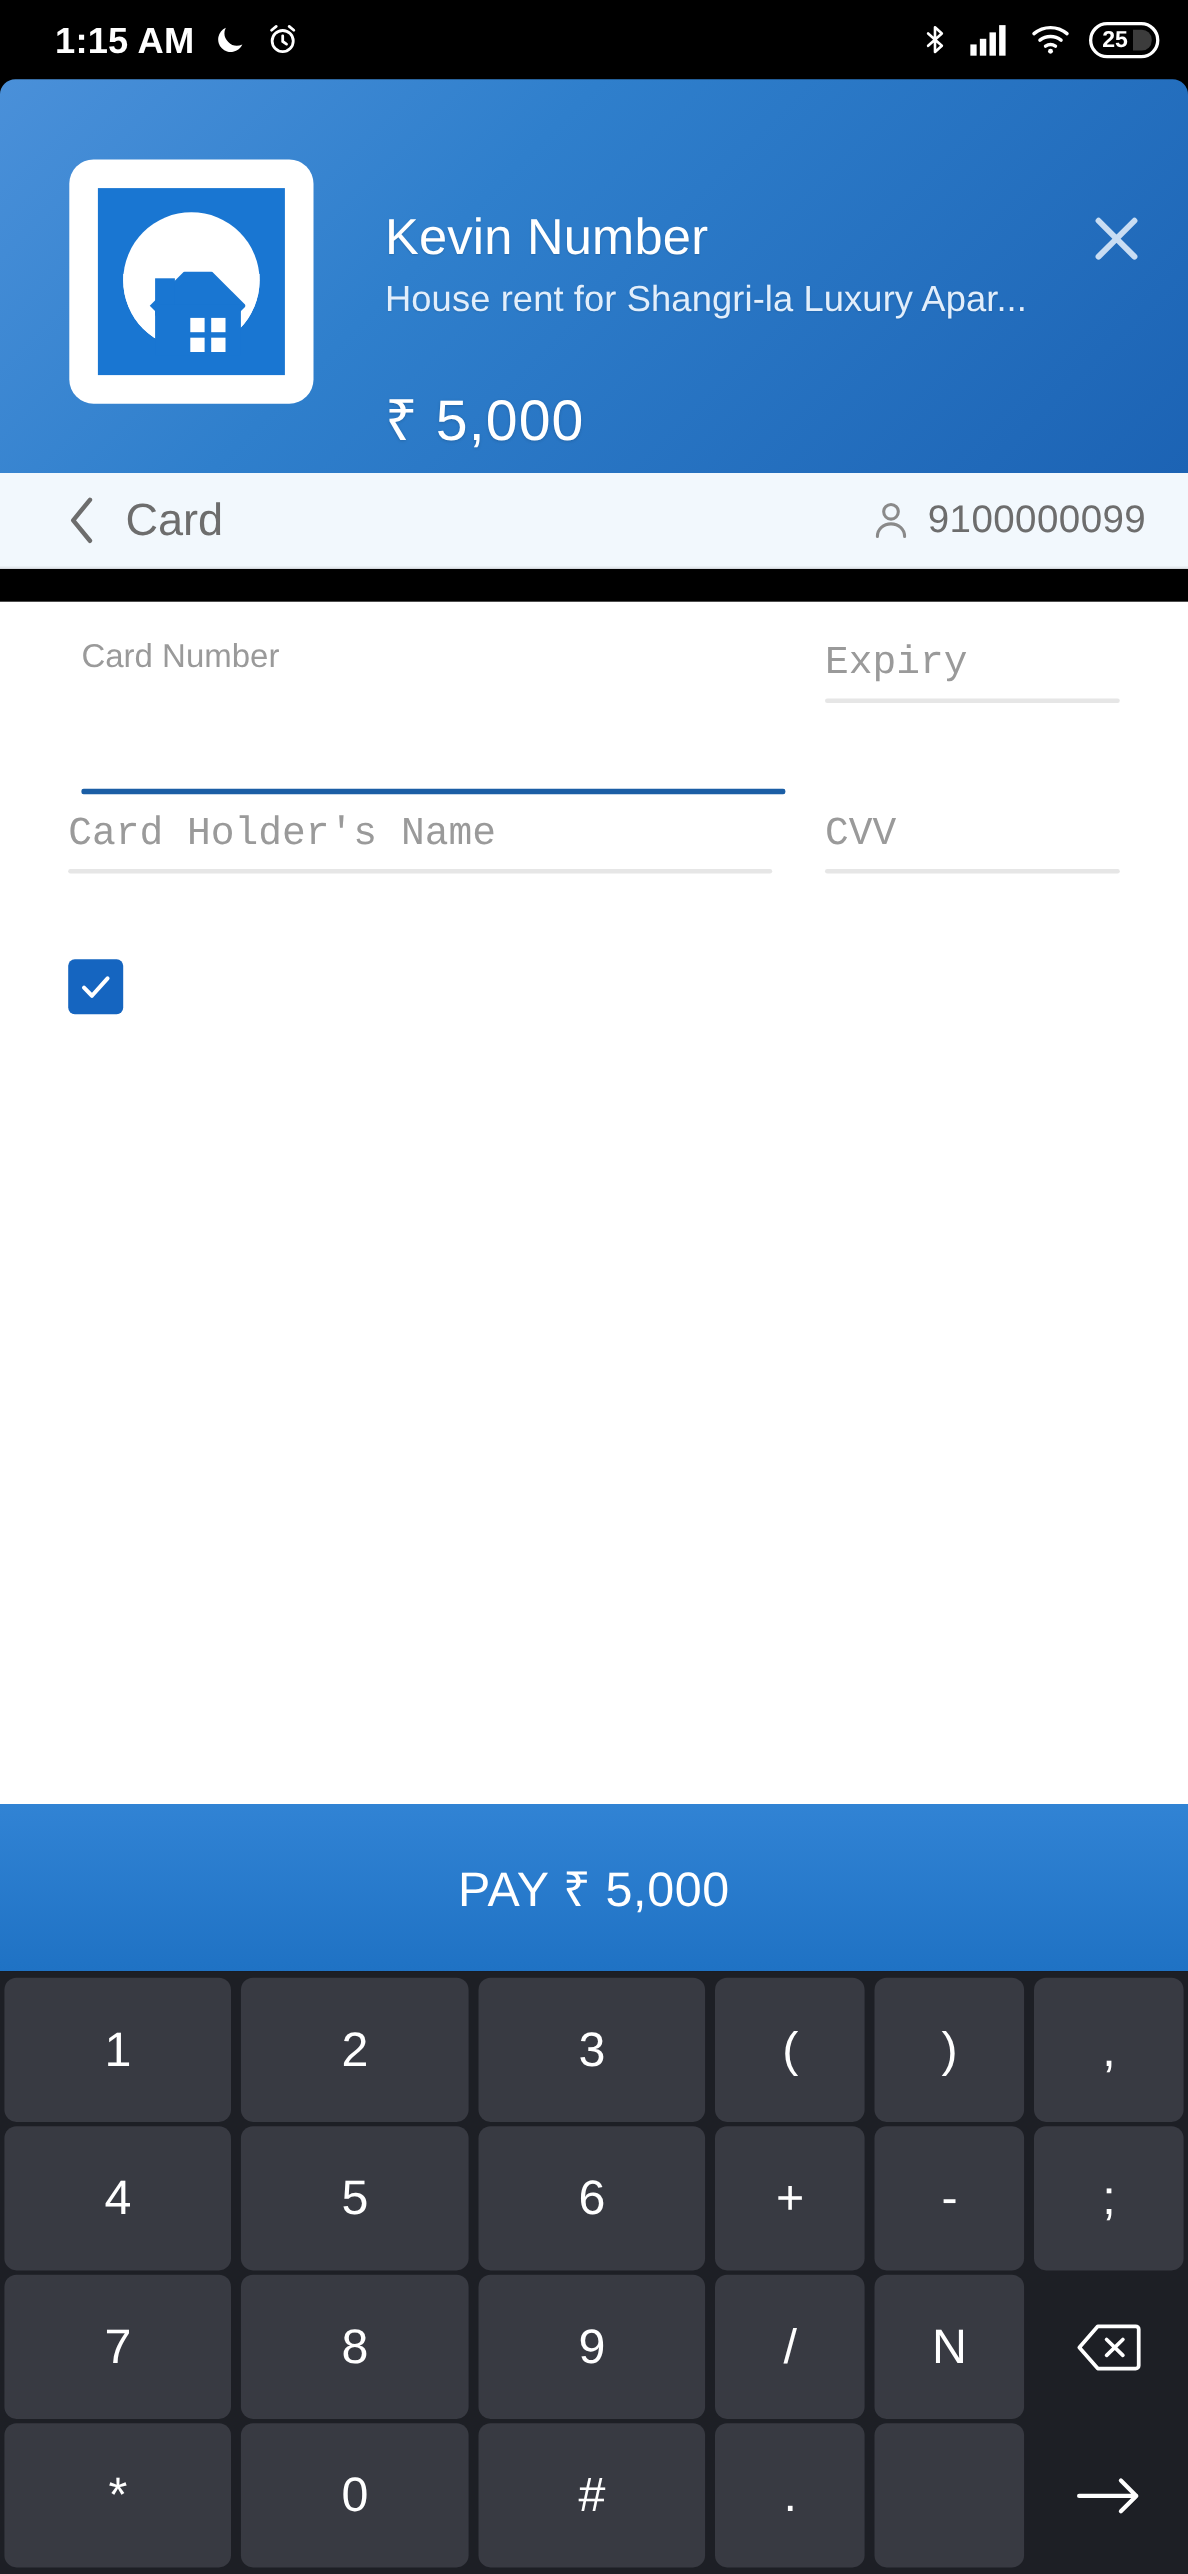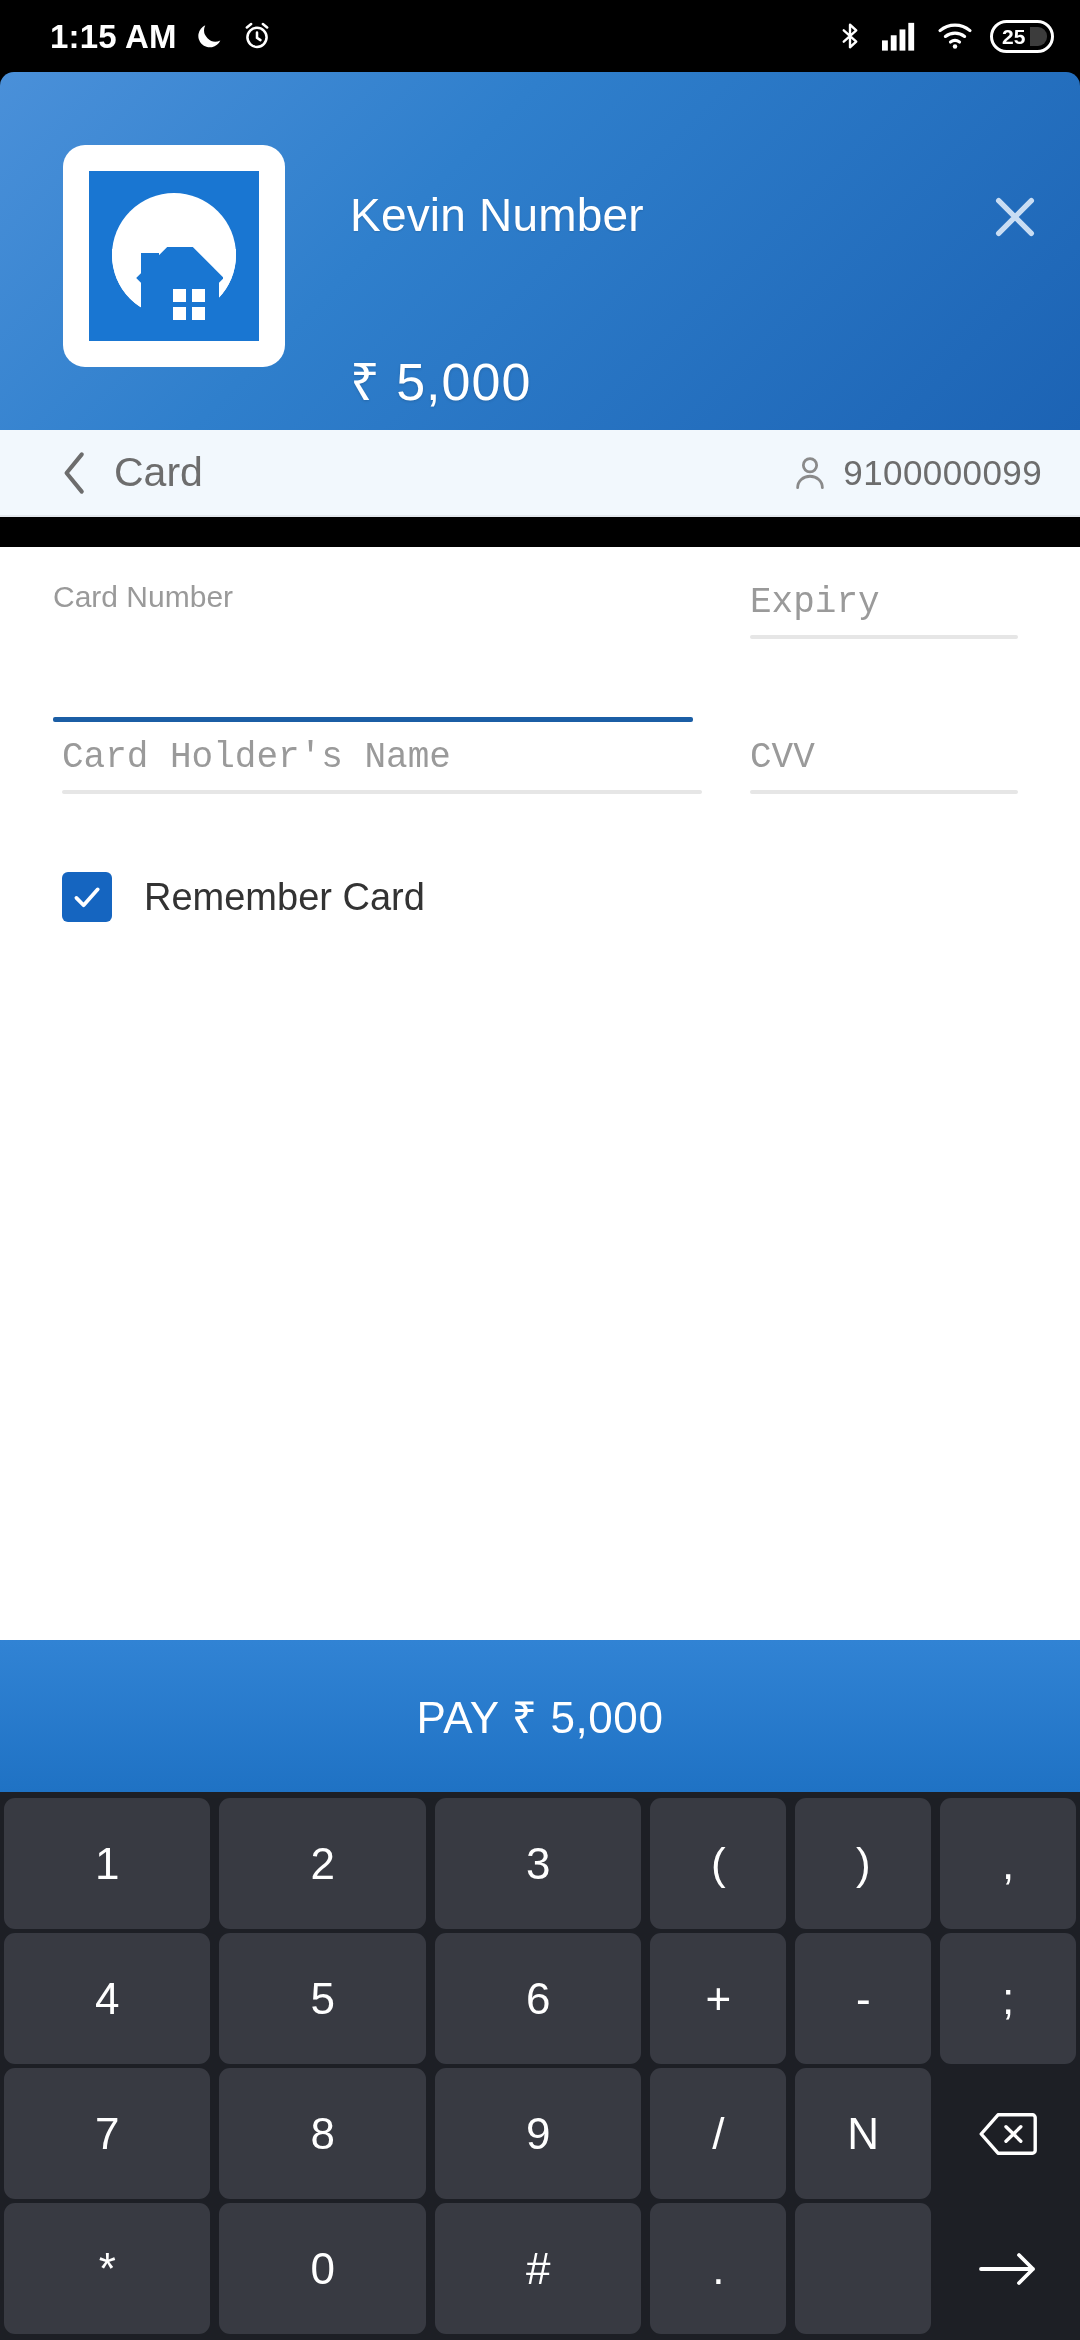--- a/index.html
+++ b/index.html
@@ -116,21 +116,21 @@
   .nav-title{ font-size:41px; color:#6d6d6d; font-weight:400; }
   .nav-right{ display:flex; align-items:center; gap:16px; }
   .nav-phone{ font-size:35px; color:#6d6d6d; font-weight:400; letter-spacing:.4px; }
 
   
   .form{
     position:absolute; left:0; top:547px; width:1080px; height:1093px;
     background:#fff;
   }
   .field{ position:absolute; }
-  .fld-card{ left:53px; top:35px; width:640px; }
+  .fld-card{ left:74px; top:35px; width:640px; }
   .fld-expiry{ left:750px; top:35px; width:268px; }
   .fld-name{ left:62px; top:190px; width:640px; }
   .fld-cvv{ left:750px; top:190px; width:268px; }
 
   .float-label{
     font-size:30px; color:#9a9a9a; font-weight:400; line-height:1;
     margin-bottom:52px; display:block;
   }
   .inp{
     width:100%; border:0; outline:0; background:transparent;
@@ -235,20 +235,21 @@
         <div class="win w1"></div>
         <div class="win w2"></div>
         <div class="win w3"></div>
         <div class="win w4"></div>
       </div>
     </div>
   </div>
 
   <div class="hdr-text">
     <div class="payee">Kevin Number</div>
+    <div class="purpose">House rent for Shangri-la Luxury Apar...</div>
   </div>
   <div class="amount">₹ 5,000</div>
 
   <div class="close-btn">
     <svg width="56" height="56" viewBox="0 0 24 24">
       <path d="M5 5 19 19M19 5 5 19" stroke="#c9ddf3" stroke-width="2.3" stroke-linecap="round" fill="none"></path>
     </svg>
   </div>
 </div>
 
@@ -290,21 +291,20 @@
     <input class="inp" type="text" value="" placeholder="Card Holder's Name" style="">
     <div class="rule"></div>
   </div>
 
   <div class="remember">
     <div class="chk">
       <svg width="34" height="34" viewBox="0 0 24 24">
         <path d="M4.5 12.6 9.6 17.8 19.6 6.6" fill="none" stroke="#fff" stroke-width="2.6" stroke-linecap="round" stroke-linejoin="round"></path>
       </svg>
     </div>
-    <span class="remember-label">Remember Card</span>
   </div>
 </div>
 
 <div class="pay">
   <span class="pay-label">PAY ₹ 5,000</span>
 </div>
 
 <div class="keyboard">
     <div class="krow">
       <div class="key wide">

